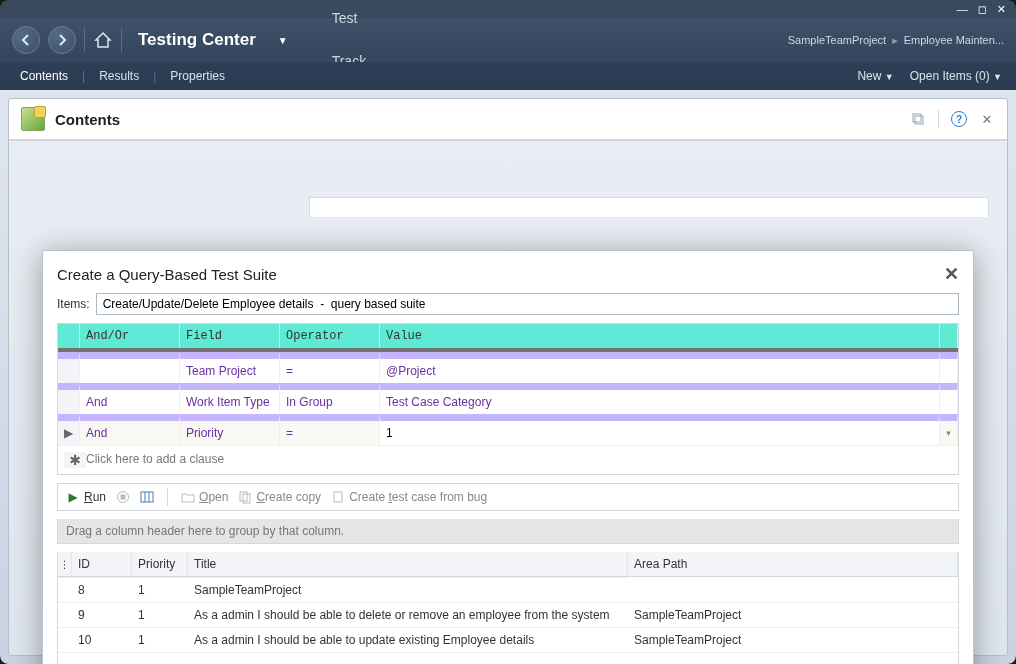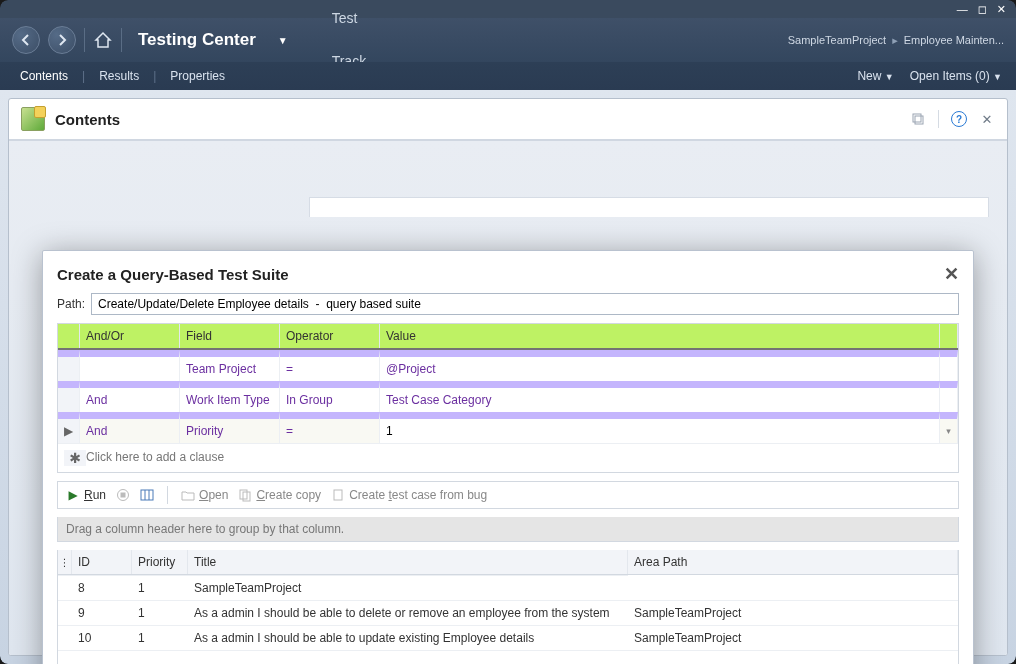--- a/index.html
+++ b/index.html
@@ -173,21 +173,21 @@
   background: #fff;
   border: 1px solid #b9c2cf;
   box-shadow: 0 4px 30px rgba(0,0,0,0.35);
   border-radius: 2px;
   padding: 12px 14px 14px;
   display: flex;
   flex-direction: column;
   gap: 8px;
 }
 .dialog-title-row { display: flex; align-items: center; }
-.dialog-title { font-size: 15px; font-weight: bold; color: #222; }
+.dialog-title { font-size: 15px; font-weight: normal; color: #222; }
 .dialog-close {
   margin-left: auto;
   font-size: 18px;
   color: #555;
   font-weight: bold;
   cursor: pointer;
 }
 .name-row { display: flex; align-items: center; gap: 6px; }
 .name-label { font-size: 12px; color: #333; }
 .name-input {
@@ -199,22 +199,23 @@
 }
 .query-grid {
   border: 1px solid #d2d8e0;
 }
 .qg-header, .qg-row {
   display: grid;
   grid-template-columns: 22px 100px 100px 100px 1fr 18px;
   font-size: 12px;
 }
 .qg-header {
-  background: #bef264;
-  border-bottom: 2px solid #737373;
+  background: #5eead4;
+  border-bottom: 4px solid #737373;
+  font-family: Liberation Mono, monospace;
 }
 .qg-header > div { padding: 5px 6px; color: #333; border-right: 1px solid #e3e7ed; }
 .qg-row > div { padding: 5px 6px; border-right: 1px solid #eceff3; border-top: 7px solid #c4b5fd; }
 .qg-row .linkish { color: #6b2fa0; }
 .qg-row-sel { background: #f9f9f3; }
 .row-marker { display:flex; align-items:center; justify-content:center; color:#666; background:#f2f4f8; }
 .add-clause-row { padding: 6px 6px; color: #777; font-size: 12px; border-top: 1px solid #eceff3; display:grid; grid-template-columns: 22px 1fr; }
 .add-clause-row .row-marker { font-size: 14px; }
 .toolbar {
   border: 1px solid #d2d8e0;
@@ -342,21 +343,21 @@
       </div>
     </div>
 
     <div class="dialog">
       <div class="dialog-title-row">
         <div class="dialog-title">Create a Query-Based Test Suite</div>
         <div class="dialog-close">✕</div>
       </div>
 
       <div class="name-row">
-        <span class="name-label">Path:</span>
+        <span class="name-label">Items:</span>
         <input class="name-input" value="Create/Update/Delete Employee details  -  query based suite" style="">
       </div>
 
       <div class="query-grid">
         <div class="qg-header">
           <div></div>
           <div>And/Or</div>
           <div>Field</div>
           <div>Operator</div>
           <div>Value</div>

